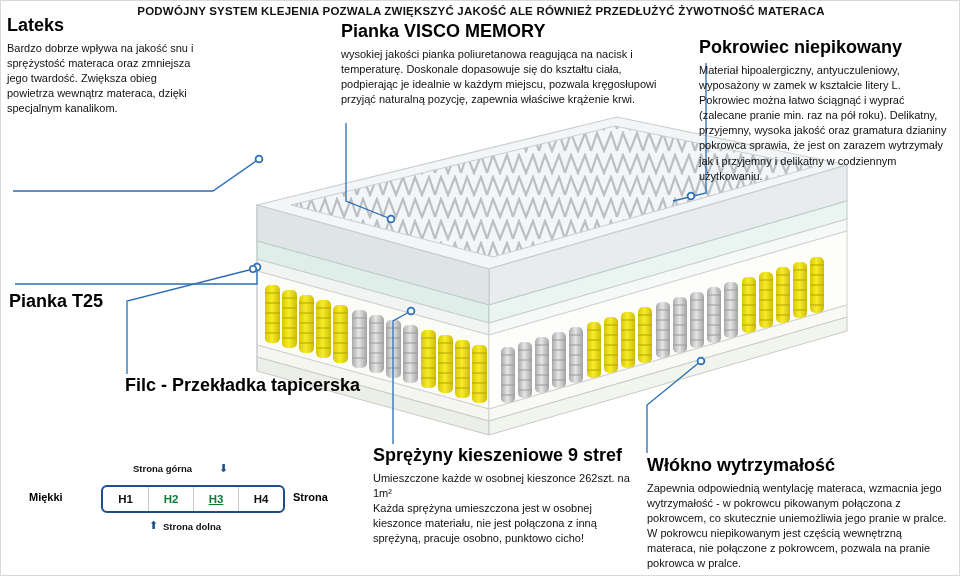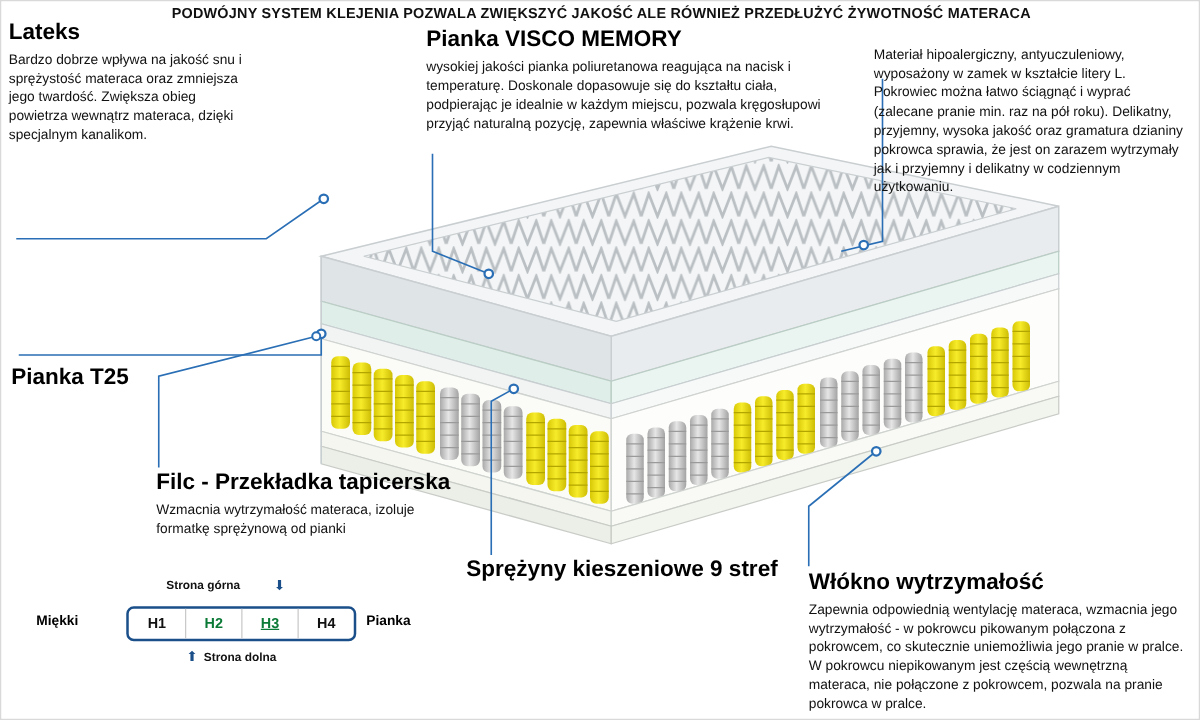--- a/index.html
+++ b/index.html
@@ -411,47 +411,49 @@
     <div class="ttl">Lateks</div>
     <div class="body">Bardzo dobrze wpływa na jakość snu i sprężystość materaca oraz zmniejsza jego twardość. Zwiększa obieg powietrza wewnątrz materaca, dzięki specjalnym kanalikom.</div>
   </div>
 
   <div class="blk" style="left:340px; top:20px; width:330px;">
     <div class="ttl">Pianka VISCO MEMORY</div>
     <div class="body">wysokiej jakości pianka poliuretanowa reagująca na nacisk i temperaturę. Doskonale dopasowuje się do kształtu ciała, podpierając je idealnie w każdym miejscu, pozwala kręgosłupowi przyjąć naturalną pozycję, zapewnia właściwe krążenie krwi.</div>
   </div>
 
   <div class="blk" style="left:698px; top:36px; width:250px;">
+    <div class="ttl">Pokrowiec niepikowany</div>
     <div class="body">Materiał hipoalergiczny, antyuczuleniowy, wyposażony w zamek w kształcie litery L. Pokrowiec można łatwo ściągnąć i wyprać (zalecane pranie min. raz na pół roku). Delikatny, przyjemny, wysoka jakość oraz gramatura dzianiny pokrowca sprawia, że jest on zarazem wytrzymały jak i przyjemny i delikatny w codziennym użytkowaniu.</div>
   </div>
 
   <div class="blk" style="left:8px; top:290px; width:190px;">
     <div class="ttl">Pianka T25</div>
   </div>
 
   <div class="blk" style="left:124px; top:374px; width:250px;">
     <div class="ttl">Filc - Przekładka tapicerska</div>
-    <div class="body">Wzmacnia wytrzymałość materaca, izoluje formatkę sprężynową od pianki</div>
   </div>
 
   <div class="blk" style="left:372px; top:444px; width:266px;">
     <div class="ttl">Sprężyny kieszeniowe 9 stref</div>
+    <div class="body">Umieszczone każde w osobnej kieszonce 262szt. na 1m²
+Każda sprężyna umieszczona jest w osobnej kieszonce materiału, nie jest połączona z inną sprężyną, pracuje osobno, punktowo cicho!</div>
   </div>
 
   <div class="blk" style="left:646px; top:454px; width:302px;">
     <div class="ttl">Włókno wytrzymałość</div>
     <div class="body">Zapewnia odpowiednią wentylację materaca, wzmacnia jego wytrzymałość - w pokrowcu pikowanym połączona z pokrowcem, co skutecznie uniemożliwia jego pranie w pralce. W pokrowcu niepikowanym jest częścią wewnętrzną materaca, nie połączone z pokrowcem, pozwala na pranie pokrowca w pralce.</div>
   </div>
 
   <div id="scale">
     <div class="small" style="position:absolute; left:104px; top:0;">Strona górna</div>
     <div class="arrow-up" style="left:190px; top:-1px;">⬇</div>
 
     <div class="sidelab" style="position:absolute; left:0; top:28px;">Miękki</div>
-    <div class="sidelab" style="position:absolute; left:264px; top:28px;">Pianka</div>
+    <div class="sidelab" style="position:absolute; left:264px; top:28px;">Strona</div>
 
     <div class="scalebox">
       <div class="cell h1">H1</div>
       <div class="cell h2">H2</div>
       <div class="cell h3">H3</div>
       <div class="cell h4">H4</div>
     </div>
 
     <div class="arrow-dn" style="left:120px; top:56px;">⬆</div>
     <div class="small" style="position:absolute; left:134px; top:58px;">Strona dolna</div>

